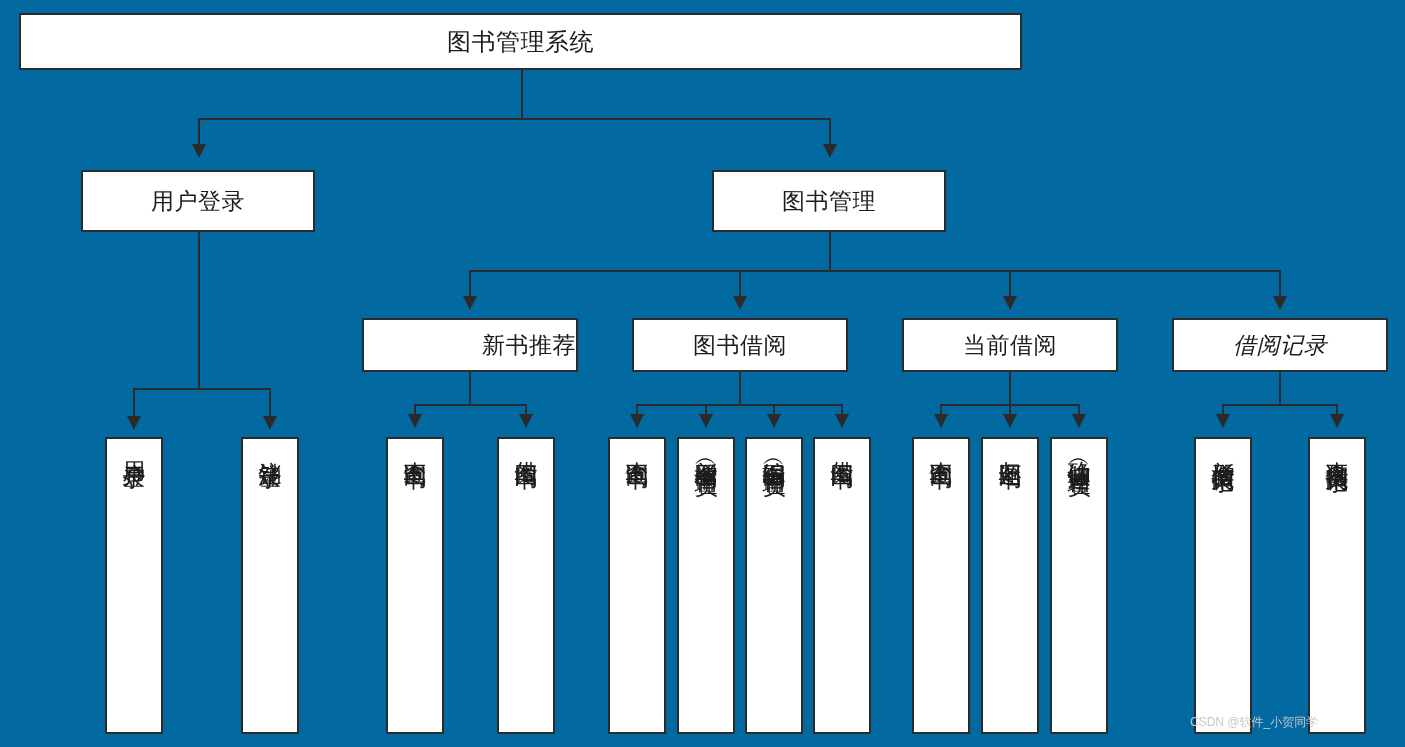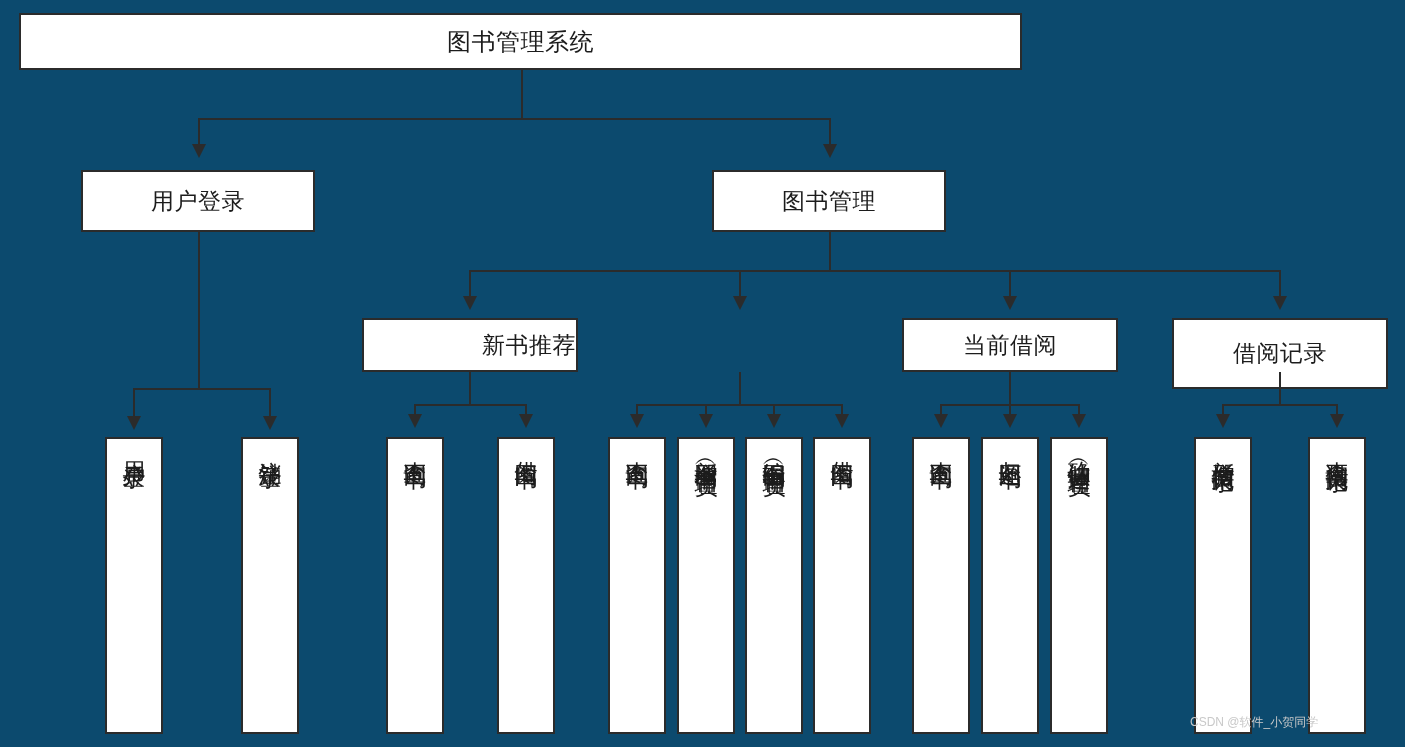--- a/index.html
+++ b/index.html
@@ -7,21 +7,21 @@
     padding: 0;
     background: #ffffff;
   }
   body {
     font-family: "Liberation Sans", "DejaVu Sans", sans-serif;
   }
   #canvas {
     position: relative;
     width: 1405px;
     height: 747px;
-    background: #0c4a6e;
+    background: #0369a1;
     overflow: hidden;
   }
   .node {
     position: absolute;
     box-sizing: border-box;
     background: #ffffff;
     border: 2px solid #2b2b2b;
     display: flex;
     align-items: center;
     justify-content: center;
@@ -114,24 +114,27 @@
   <div class="seg vt" style="left:739px; top:270px; width:2px; height:28px;"></div>
   <div class="arrow" style="left:733px; top:296px;"></div>
   <div class="seg vt" style="left:1009px; top:270px; width:2px; height:28px;"></div>
   <div class="arrow" style="left:1003px; top:296px;"></div>
   <div class="seg vt" style="left:1279px; top:270px; width:2px; height:28px;"></div>
   <div class="arrow" style="left:1273px; top:296px;"></div>
 
   <div class="node h" style="left:362px; top:318px; width:216px; height:54px;justify-content:flex-end;">
     <span class="label">新书推荐</span>
   </div>
+  <div class="node h" style="left:632px; top:318px; width:216px; height:54px;">
+    <span class="label">图书借阅</span>
+  </div>
   <div class="node h" style="left:902px; top:318px; width:216px; height:54px;">
     <span class="label">当前借阅</span>
   </div>
-  <div class="node h" style="left:1172px; top:318px; width:216px; height:71px;">
+  <div class="node h" style="left:1172px; top:318px; width:216px; height:54px;font-style:italic;">
     <span class="label">借阅记录</span>
   </div>
 
   <div class="seg vt" style="left:469px; top:372px; width:2px; height:34px;"></div>
   <div class="seg hz" style="left:414px; top:404px; width:113px; height:2px;"></div>
   <div class="seg vt" style="left:414px; top:404px; width:2px; height:14px;"></div>
   <div class="arrow" style="left:408px; top:414px;"></div>
   <div class="seg vt" style="left:525px; top:404px; width:2px; height:14px;"></div>
   <div class="arrow" style="left:519px; top:414px;"></div>
 

